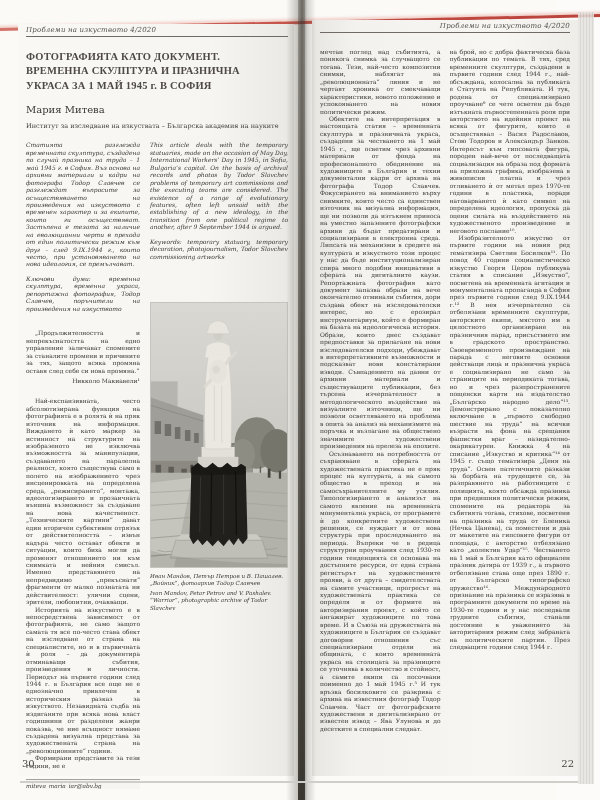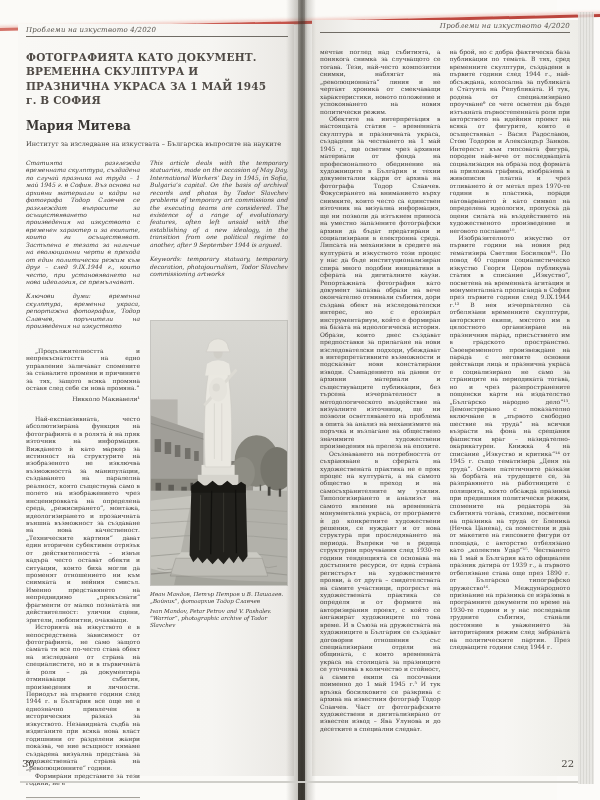--- a/index.html
+++ b/index.html
@@ -28,22 +28,22 @@
     background:repeating-linear-gradient(90deg,#e4e3df 0 2px,#d2d1cc 2px 3px);}
   .bottom-edge{position:absolute;left:20px;top:781px;width:558px;height:2px;background:#cfcec9;}
 
   
   .running-head{font-style:italic;font-size:7px;color:#56524c;letter-spacing:.2px;}
   .rh-right{text-align:right;}
   .head-rule{height:1px;background:#6f6b64;margin-top:2px;}
 
   
   .title{margin-top:13px;max-width:252px;font-size:10.5px;font-weight:bold;line-height:1.38;
-    color:#4f4a45;letter-spacing:.2px;}
-  .author{margin-top:11px;font-size:12px;font-weight:bold;}
+    color:#4f4a45;letter-spacing:.2px;font-family:Liberation Serif, serif;}
+  .author{margin-top:11px;font-size:10px;font-weight:normal;}
   .affiliation{margin-top:7px;font-size:6.5px;}
 
   
   .cols{display:flex;gap:10px;margin-top:11px;height:648px;overflow:hidden;}
   .col-a{flex:0 0 114px;position:relative;overflow:hidden;}
   .col-b{flex:1;min-width:0;}
 
   .abstract{font-style:italic;font-size:6px;line-height:1.24;text-align:justify;}
   .keywords{font-style:italic;font-size:6px;line-height:1.24;text-align:justify;margin-top:7px;}
 
@@ -79,21 +79,21 @@
 <div class="scan">
 
   <div class="red-line"></div>
 
   <div class="page page-left blurry">
     <div class="running-head">Проблеми на изкуството 4/2020</div>
     <div class="head-rule"></div>
 
     <h1 class="title">ФОТОГРАФИЯТА КАТО ДОКУМЕНТ. ВРЕМЕННА СКУЛПТУРА И ПРАЗНИЧНА УКРАСА ЗА 1 МАЙ 1945 г. В СОФИЯ</h1>
     <div class="author">Мария Митева</div>
-    <div class="affiliation">Институт за изследване на изкуствата – Българска въпросите на науките</div>
+    <div class="affiliation">Институт за изследване на изкуствата – Българска академия на науките</div>
 
     <div class="cols">
       <div class="col-a">
         <div class="abstract">Статията разглежда временната скулптура, създадена по случай празника на труда – 1 май 1945 г. в София. Въз основа на архивни материали и кадри на фотографа Тодор Славчев се разглеждат въпросите за осъществяването на произведения на изкуството с временен характер и за екипите, които ги осъществяват. Застъпена е тезата за наличие на еволюционни черти в прехода от един политически режим към друг – след 9.IX.1944 г., които често, при установяването на нова идеология, се премълчават.</div>
         <div class="keywords">Ключови думи: временна скулптура, временна украса, репортажна фотография, Тодор Славчев, поръчители на произведения на изкуството</div>
         <div class="epigraph">„Продължителността и непрекъснатостта на едно управление заличават спомените за станалите промени и причините за тях, защото всяка промяна оставя след себе си нова промяна.“</div>
         <div class="epigraph-attr">Никколо Макиавели¹</div>
         <div class="body-text">
           <p>Най-експанзивната, често абсолютизирана функция на фотографията е в ролята ѝ на пряк източник на информация. Виждането ѝ като маркер за истинност на структурите на изобразеното не изключва възможността за манипулации, създаването на паралелна реалност, която съществува само в полето на изображението чрез инсценировката на определена среда, „режисирането“, монтажа, идеологизирането и прозаичната външна възможност за създаване на нова качественост. „Техническите картини“ дават един вторичен субективен отрязък от действителността – извън кадъра често остават обекти и ситуации, които биха могли да променят отношението ни към снимката и нейния смисъл. Именно представянето на непредвидимо „прекъснати“ фрагменти от малко познатата ни действителност: улични сцени, зрители, любопитни, очакващи.</p>
           <p>Историята на изкуството е в непосредствена зависимост от фотографията, не само защото самата тя все по-често става обект на изследване от страна на специалистите, но и в първичната ѝ роля – да документира отминаващи събития, произведения и личности. Периодът на първите години след 1944 г. в България все още не е еднозначно привлечен в историческия разказ за изкуството. Незавидната съдба на издиганите при всяка нова власт годишнини от разделени жанри показва, че ние всъщност нямаме създадена визуална представа за художествената страна на „революционните“ години.</p>

